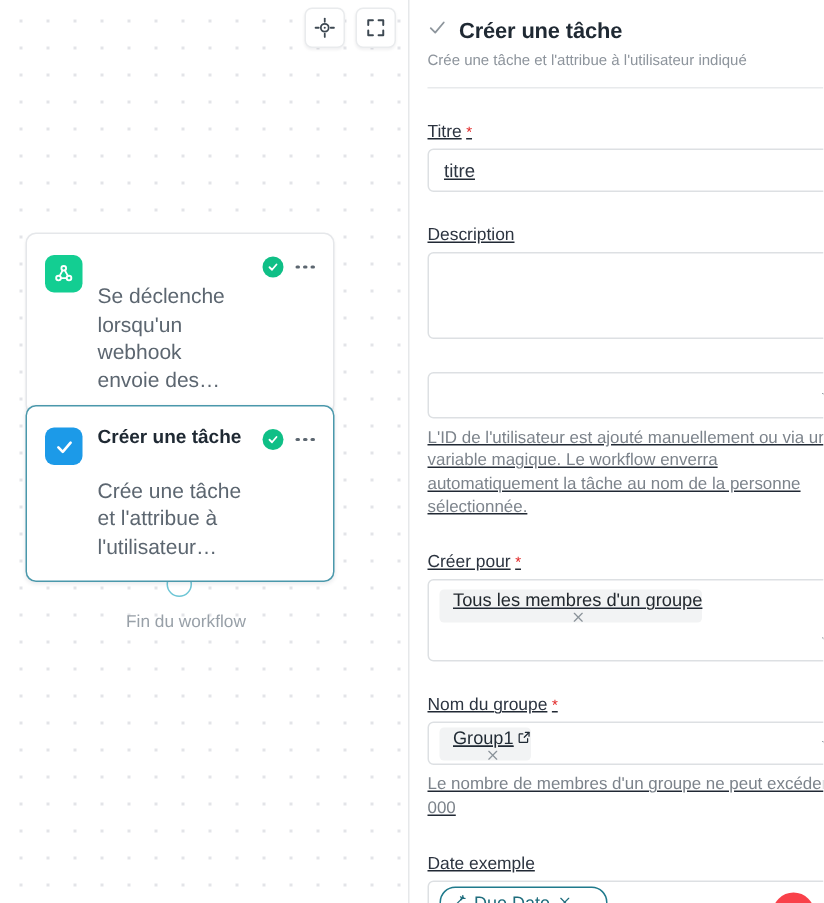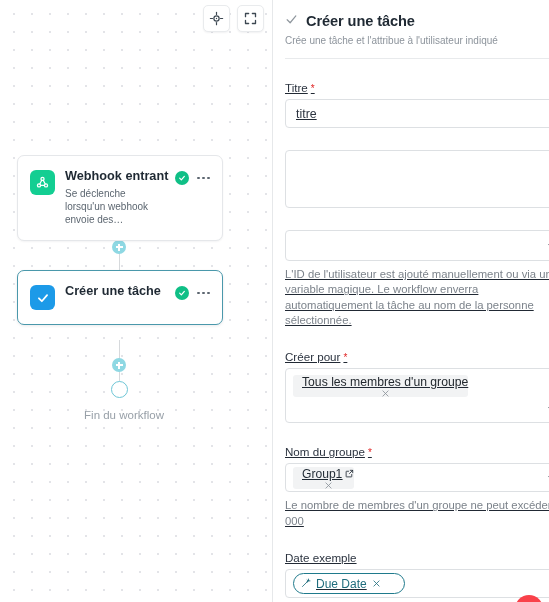--- a/index.html
+++ b/index.html
@@ -122,24 +122,24 @@
   .node-icon.task    { background: #1c9ae8; }
   .node-body { flex: 1 1 auto; min-width: 0; }
   .node-title {
     font-size: 12.7px;
     font-weight: bold;
     color: #1f2933;
     line-height: 1.15;
     white-space: nowrap;
   }
   .node-desc {
-    font-size: 10px;
+    font-size: 14px;
     color: #5c6670;
     line-height: 1.33;
-    margin-top: 3px;
+    margin-top: 19px;
   }
   .node-actions {
     display: flex; align-items: center; gap: 8px;
     margin-top: 2px;
     flex: 0 0 auto;
   }
   .status-ok {
     width: 14px; height: 14px; border-radius: 50%;
     background: #0fbf86;
     display: flex; align-items: center; justify-content: center;
@@ -329,21 +329,20 @@
           <svg width="15" height="15" viewBox="0 0 24 24" fill="none" stroke="#ffffff" stroke-width="2" stroke-linecap="round" stroke-linejoin="round">
             <circle cx="12" cy="6.2" r="2.5"></circle>
             <circle cx="6.4" cy="16.6" r="2.5"></circle>
             <circle cx="17.6" cy="16.6" r="2.5"></circle>
             <line x1="10.8" y1="8.4" x2="7.6" y2="14.3"></line>
             <line x1="13.2" y1="8.4" x2="16.4" y2="14.3"></line>
             <line x1="9" y1="16.6" x2="15" y2="16.6"></line>
           </svg>
         </div>
         <div class="node-body">
-          <div class="node-title">Webhook entrant</div>
           <div class="node-desc">Se déclenche lorsqu'un webhook envoie des…</div>
         </div>
         <div class="node-actions">
           <span class="status-ok">
             <svg width="8" height="8" viewBox="0 0 24 24" fill="none" stroke="#ffffff" stroke-width="3.6" stroke-linecap="round" stroke-linejoin="round">
               <polyline points="5,12.5 10,17.5 19,7"></polyline>
             </svg>
           </span>
           <span class="dots-btn">
               <i></i>
@@ -356,20 +355,21 @@
 
     <div class="node selected" style="top:270px;">
       <div class="node-row">
         <div class="node-icon task">
           <svg width="14" height="14" viewBox="0 0 24 24" fill="none" stroke="#ffffff" stroke-width="3" stroke-linecap="round" stroke-linejoin="round">
             <polyline points="5,12.5 10,17.5 19,7"></polyline>
           </svg>
         </div>
         <div class="node-body">
           <div class="node-title">Créer une tâche</div>
+          <div class="node-desc">Crée une tâche et l'attribue à l'utilisateur…</div>
         </div>
         <div class="node-actions">
           <span class="status-ok">
             <svg width="8" height="8" viewBox="0 0 24 24" fill="none" stroke="#ffffff" stroke-width="3.6" stroke-linecap="round" stroke-linejoin="round">
               <polyline points="5,12.5 10,17.5 19,7"></polyline>
             </svg>
           </span>
           <span class="dots-btn">
               <i></i>
               <i></i>
@@ -399,20 +399,23 @@
         <div class="field-label">
           <span>Titre</span>
           <span class="req">*</span>
         </div>
         <div class="input-box">
           <span>titre</span>
         </div>
       </div>
 
       <div class="field">
+        <div class="field-label">
+          <span>Description</span>
+        </div>
         <div class="textarea-box"></div>
       </div>
 
       <div class="field">
         <div class="select-box" style="min-height:31px;">
           <span class="caret mid"></span>
         </div>
         <div class="help-text">L'ID de l'utilisateur est ajouté manuellement ou via une variable magique. Le workflow enverra automatiquement la tâche au nom de la personne sélectionnée.</div>
       </div>
 

